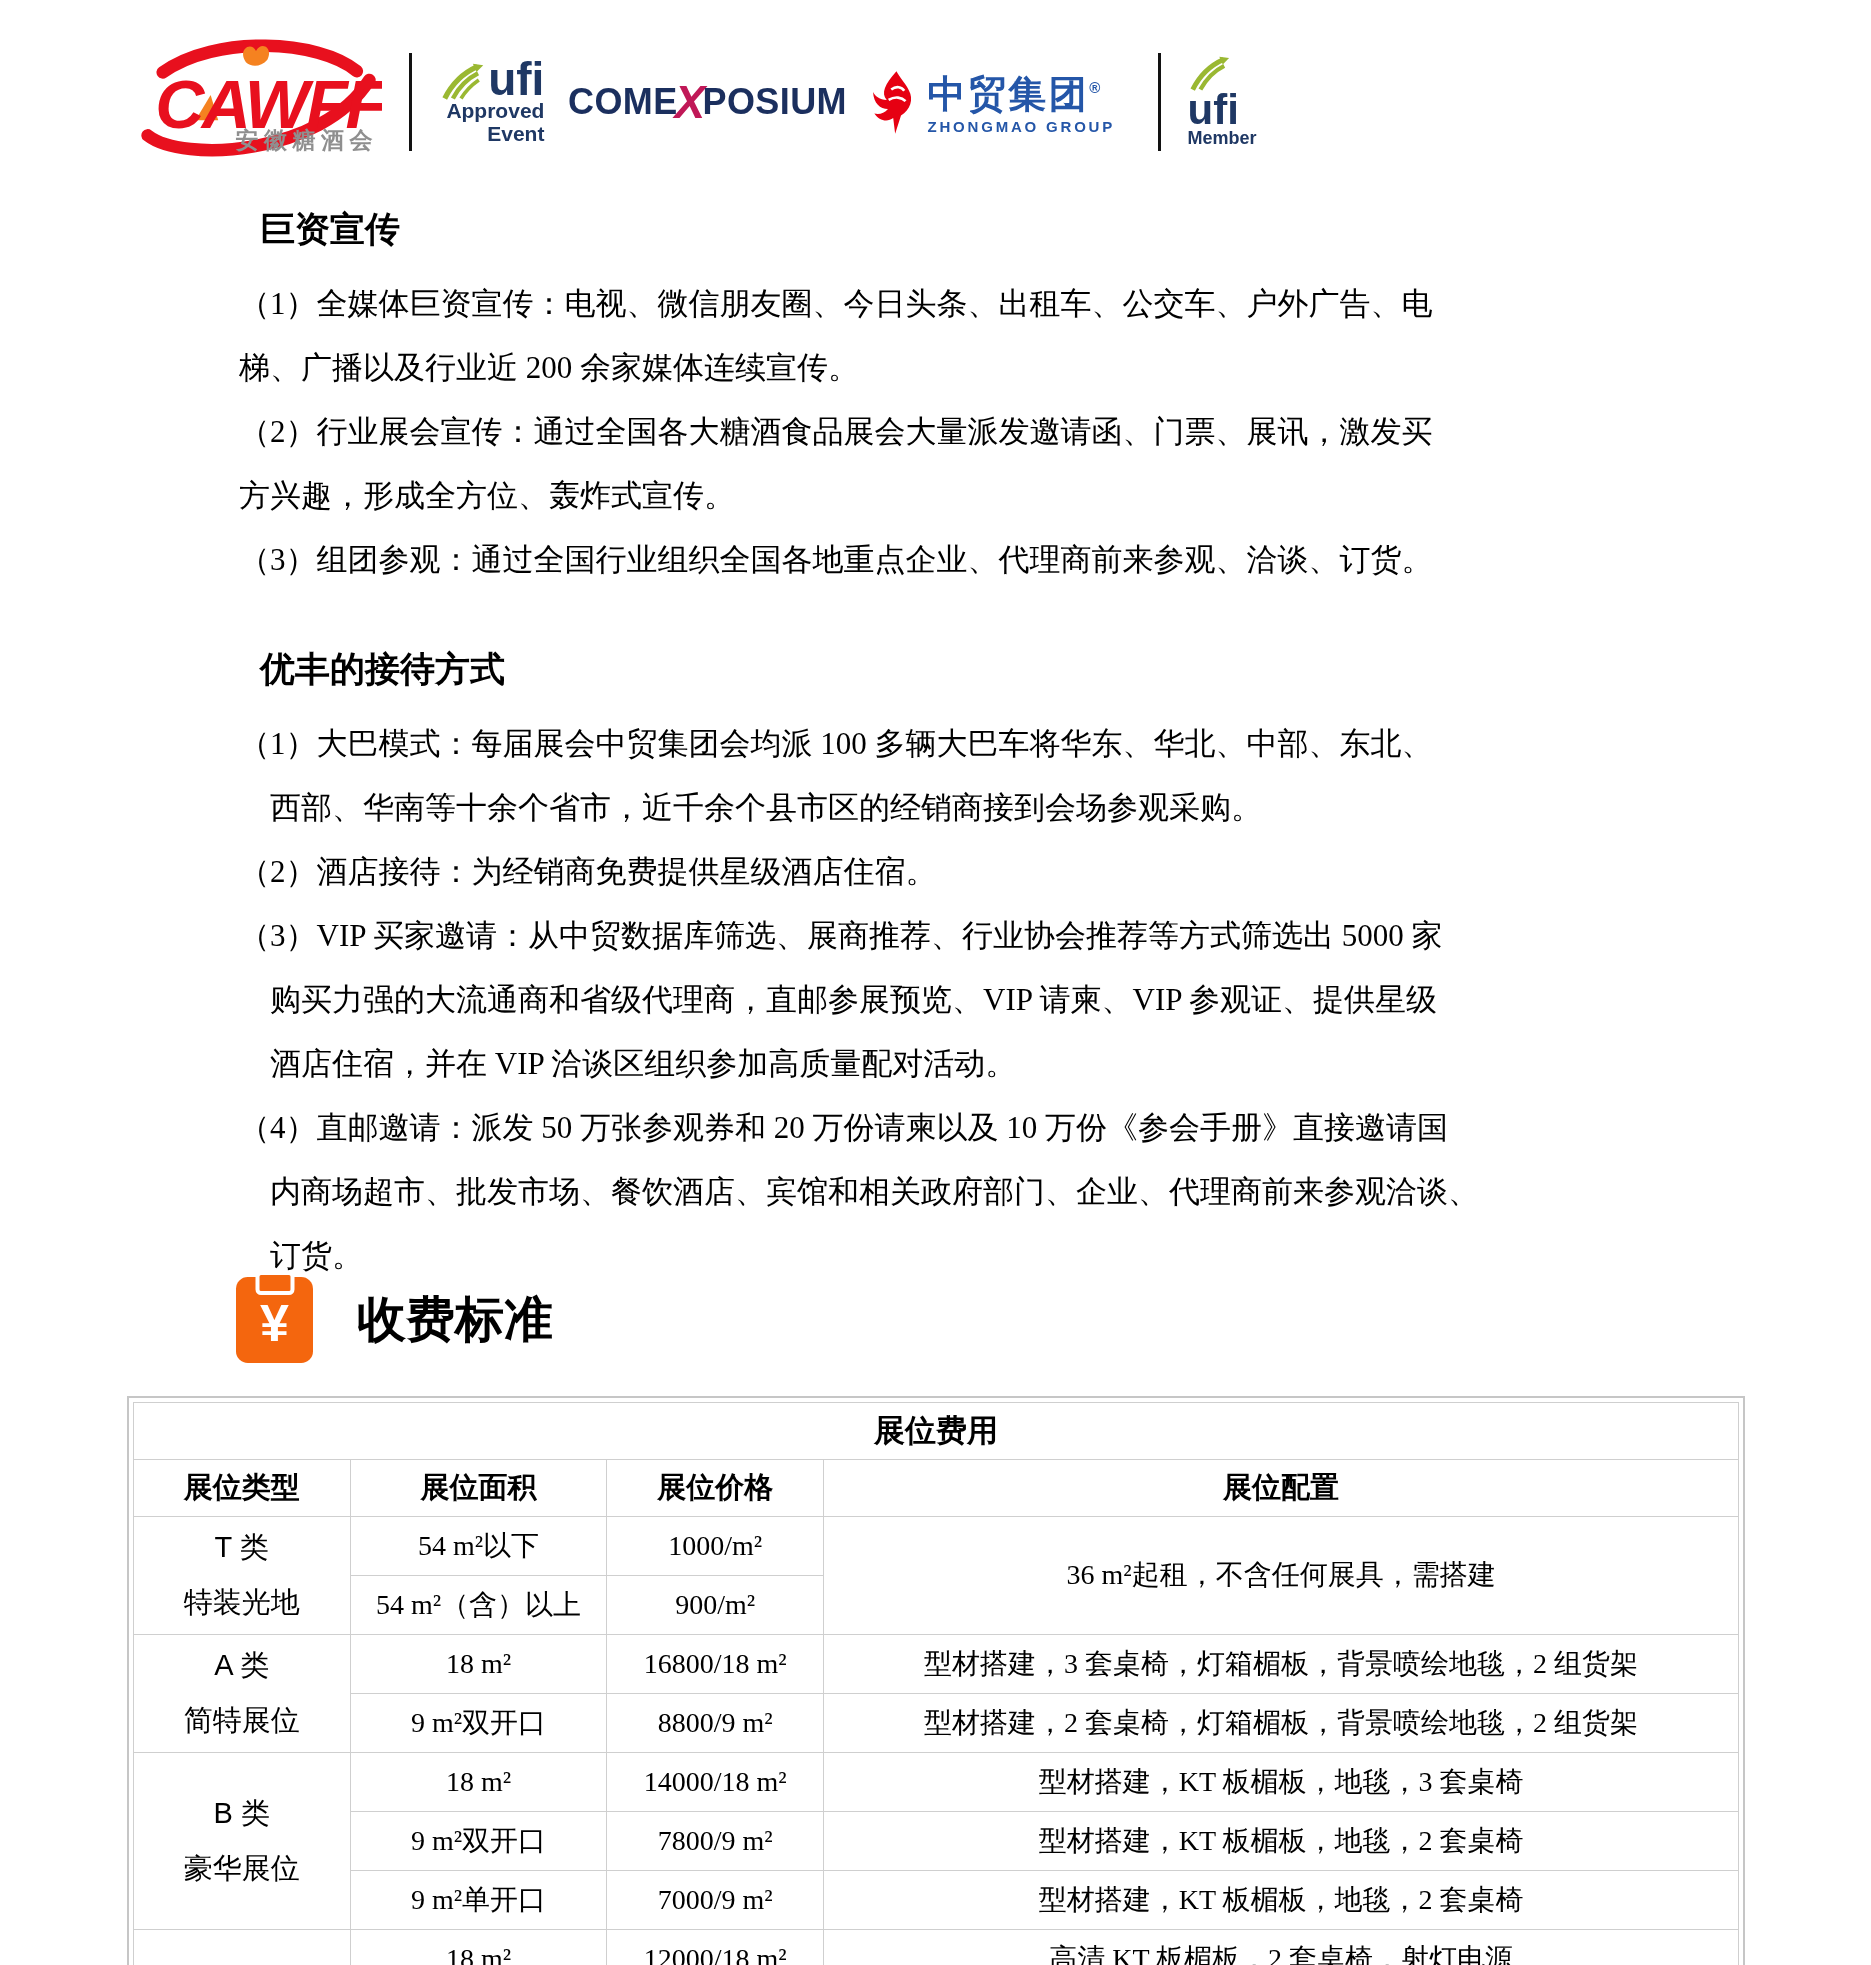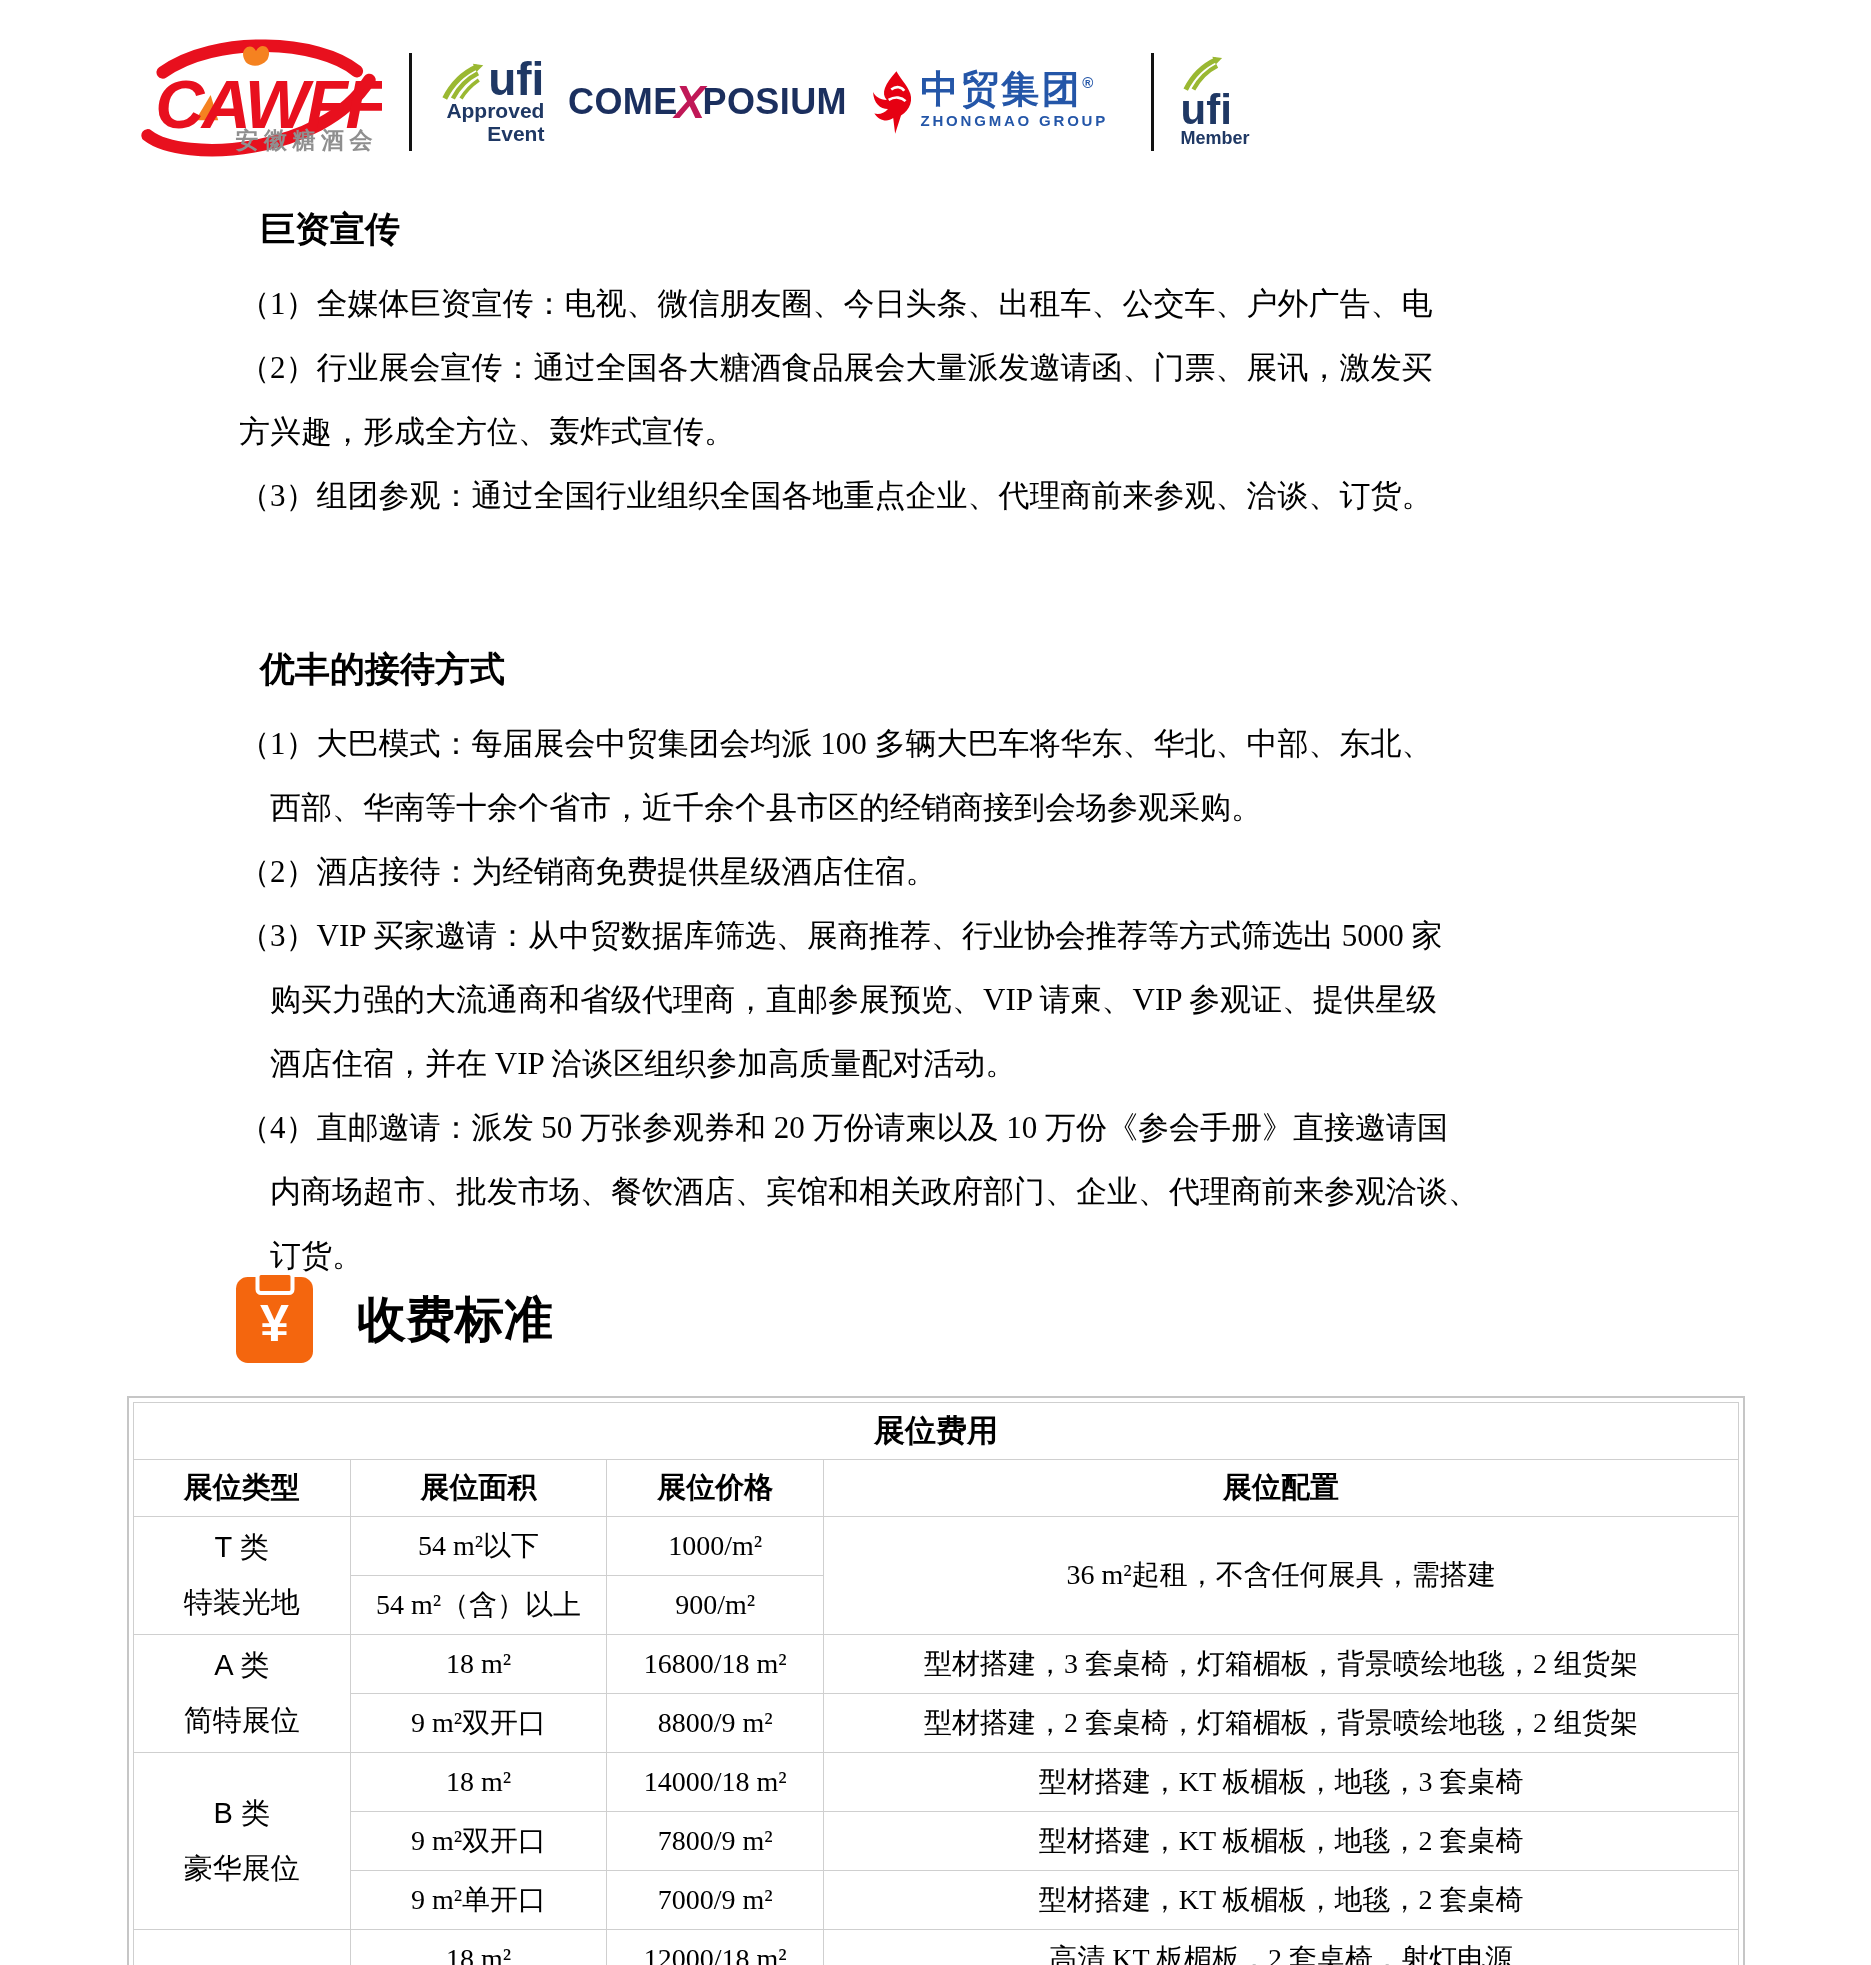--- a/index.html
+++ b/index.html
@@ -12,21 +12,21 @@
   .cawff-sub{position:absolute;right:3.9px;bottom:11px;font-family:"Liberation Sans","DejaVu Sans",sans-serif;
              font-weight:bold;font-size:23px;color:#8f8f8f;letter-spacing:5.5px;}
   .logo-divider{width:2.8px;height:98px;background:#121212;margin:0 27px;}
   .ufi-block{display:flex;flex-direction:column;align-items:flex-end;font-family:"Liberation Sans","DejaVu Sans",sans-serif;color:#1f3864;}
   .ufi-row{display:flex;align-items:flex-end;gap:2.4px;}
   .ufi-word{font-size:46px;font-weight:bold;line-height:0.9;}
   .ufi-line{font-size:21px;font-weight:bold;line-height:1.08;}
   .logo-comex{display:flex;align-items:center;font-family:"Liberation Sans","DejaVu Sans",sans-serif;
               font-weight:bold;font-size:36px;color:#1b2f5e;letter-spacing:0.4px;margin:0 23.6px;}
   .comex-x{color:#c01857;font-size:46px;font-style:italic;margin:0 -3.1px;line-height:1;}
-  .logo-zm{display:flex;align-items:flex-start;gap:3px;margin-right:15.7px;}
+  .logo-zm{display:flex;align-items:flex-end;gap:10px;margin-right:15.7px;}
   .zm-text{display:flex;flex-direction:column;font-family:"Liberation Sans","DejaVu Sans",sans-serif;color:#2456a8;}
   .zm-cn{font-size:38px;font-weight:bold;line-height:1.05;letter-spacing:2.4px;}
   .zm-reg{font-size:15px;vertical-align:super;}
   .zm-en{font-size:15px;font-weight:bold;letter-spacing:2.8px;margin-top:3.1px;}
   .ufi-member{display:flex;flex-direction:column;align-items:flex-start;font-family:"Liberation Sans","DejaVu Sans",sans-serif;color:#1f3864;}
   .ufi-member .ufi-word{font-size:42px;}
   .ufi-member .ufi-line{font-size:18px;}
 
   
   .sec{position:absolute;left:0;right:0;}
@@ -120,20 +120,21 @@
         <polygon points="44,1 58,3 49,12" fill="#9ab832"></polygon>
       </svg>
       <span class="ufi-word">ufi</span>
       <span class="ufi-line">Member</span>
     </div>
   </div>
 
   <div class="sec sec-promo">
     <h2 class="sec-title">巨资宣传</h2>
     <div class="body-line">（1）全媒体巨资宣传：电视、微信朋友圈、今日头条、出租车、公交车、户外广告、电</div>
+    <div class="body-line">梯、广播以及行业近 200 余家媒体连续宣传。</div>
     <div class="body-line">（2）行业展会宣传：通过全国各大糖酒食品展会大量派发邀请函、门票、展讯，激发买</div>
     <div class="body-line">方兴趣，形成全方位、轰炸式宣传。</div>
     <div class="body-line">（3）组团参观：通过全国行业组织全国各地重点企业、代理商前来参观、洽谈、订货。</div>
   </div>
 
   <div class="sec sec-reception">
     <h2 class="sec-title">优丰的接待方式</h2>
     <div class="body-line">（1）大巴模式：每届展会中贸集团会均派 100 多辆大巴车将华东、华北、中部、东北、</div>
     <div class="body-line">　西部、华南等十余个省市，近千余个县市区的经销商接到会场参观采购。</div>
     <div class="body-line">（2）酒店接待：为经销商免费提供星级酒店住宿。</div>

